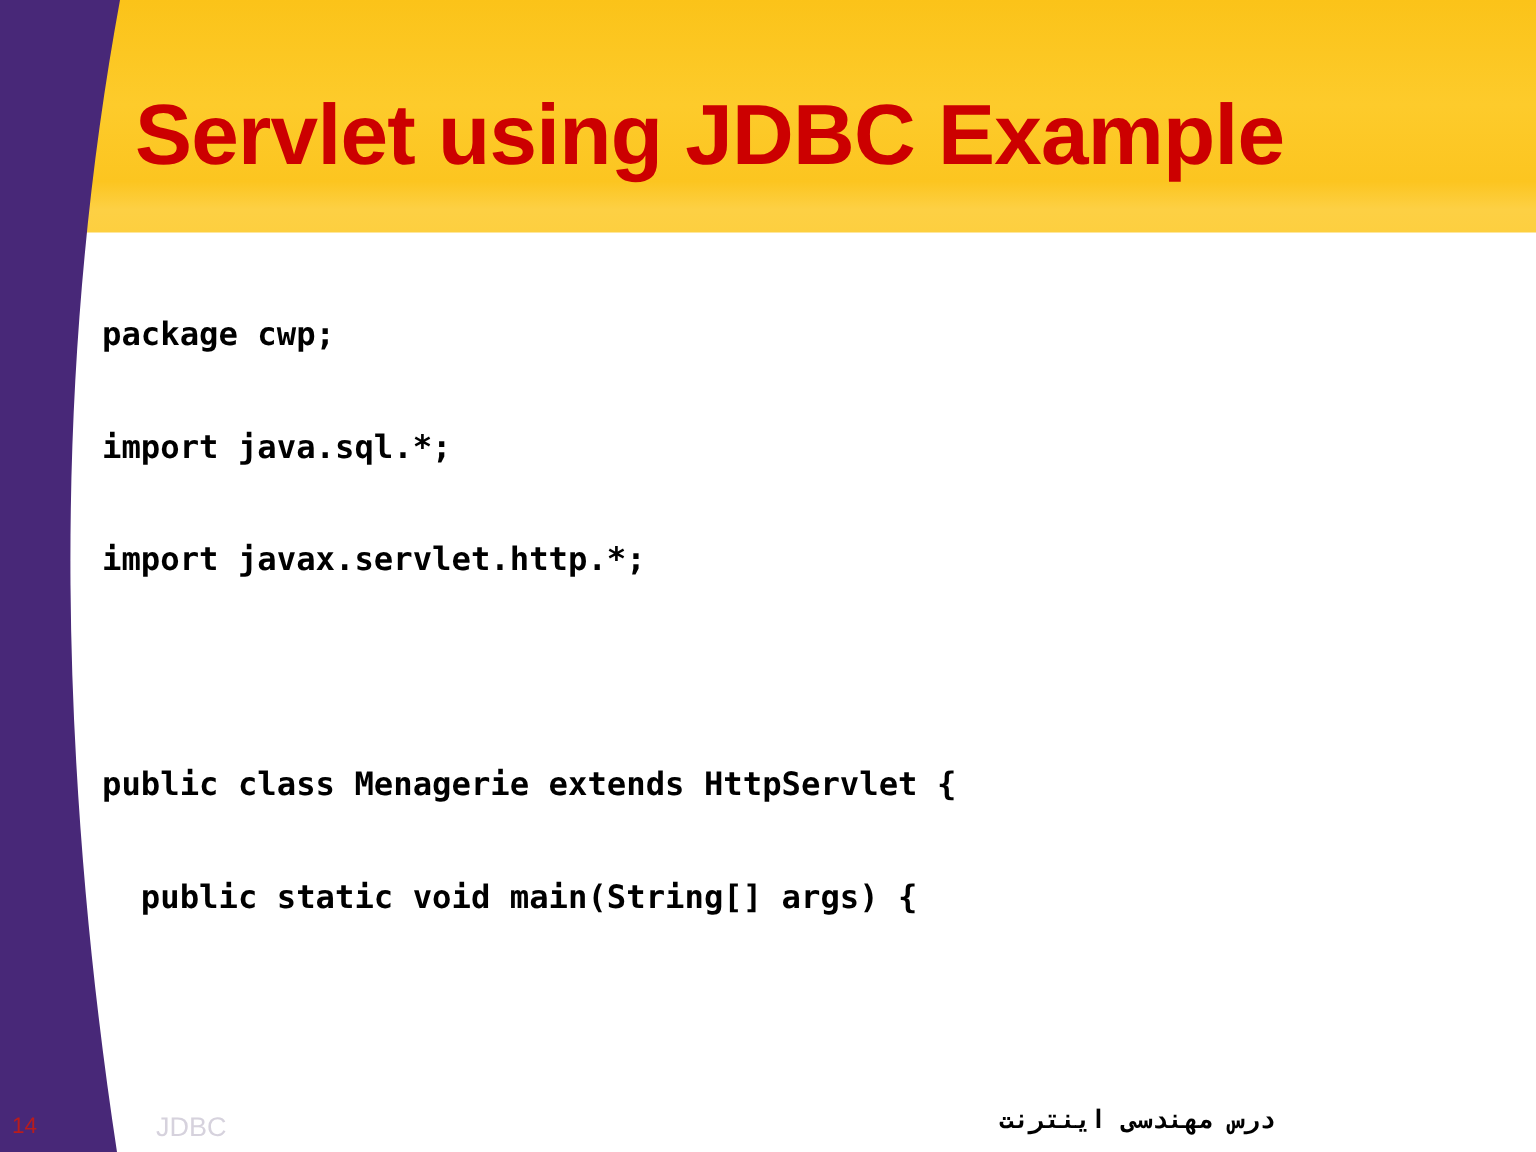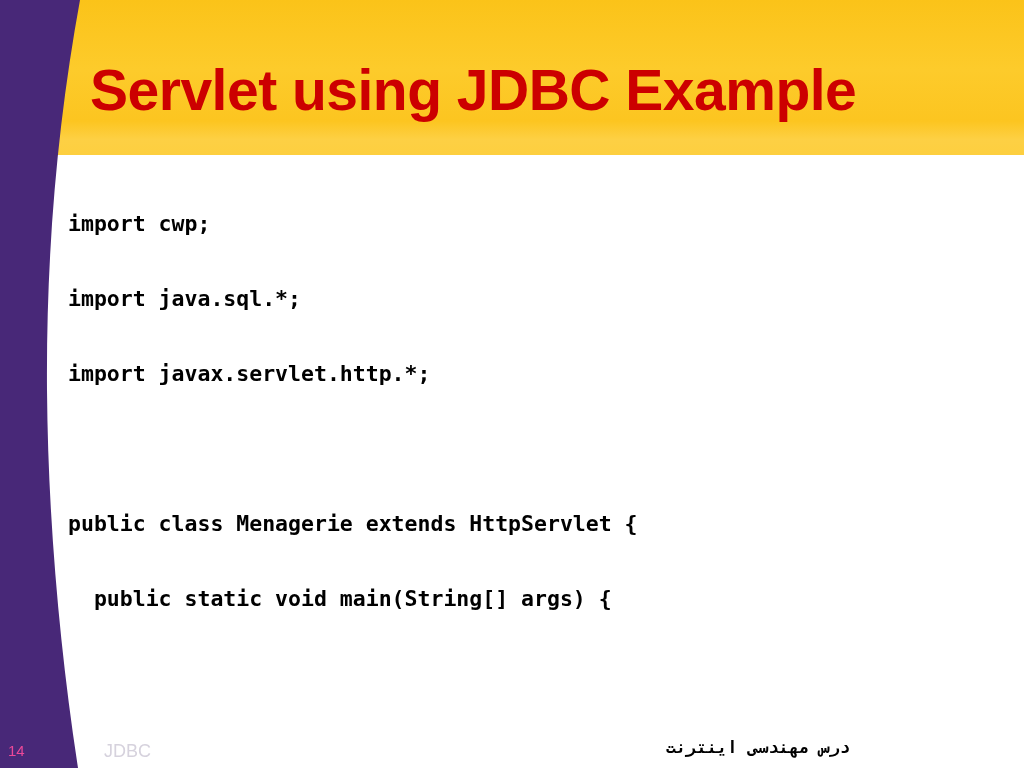--- a/index.html
+++ b/index.html
@@ -83,21 +83,21 @@
   }
   #code-body .code-line.blank {
     height: 25px;
   }
 
   
   #footer-page-number {
     position: absolute;
     left: 8px;
     top: 742px;
-    color: #ec4899;
+    color: #b91c1c;
     font-size: 15px;
     font-family: "Liberation Sans", sans-serif;
     line-height: 18px;
   }
   #footer-subject {
     position: absolute;
     left: 104px;
     top: 740px;
     color: #d6d2dd;
     font-size: 18px;
@@ -125,21 +125,21 @@
 
   <div id="title-band"></div>
 
   <div id="slide-title">Servlet using JDBC Example</div>
 
   <svg id="side-band" viewBox="0 0 120 768" preserveAspectRatio="none" xmlns="http://www.w3.org/2000/svg">
     <path d="M0,0 L80,0 C58,120 46,250 47,390 C48,520 60,650 78,768 L0,768 Z" fill="#482878"></path>
   </svg>
 
   <div id="code-body">
-    <div class="code-line">import cwp;</div>
+    <div class="code-line">package cwp;</div>
     <div class="code-line">import java.sql.*;</div>
     <div class="code-line">import javax.servlet.http.*;</div>
     <div class="code-line blank"></div>
     <div class="code-line">public class Menagerie extends HttpServlet {</div>
     <div class="code-line">  public static void main(String[] args) {</div>
     
     
     
     
     

